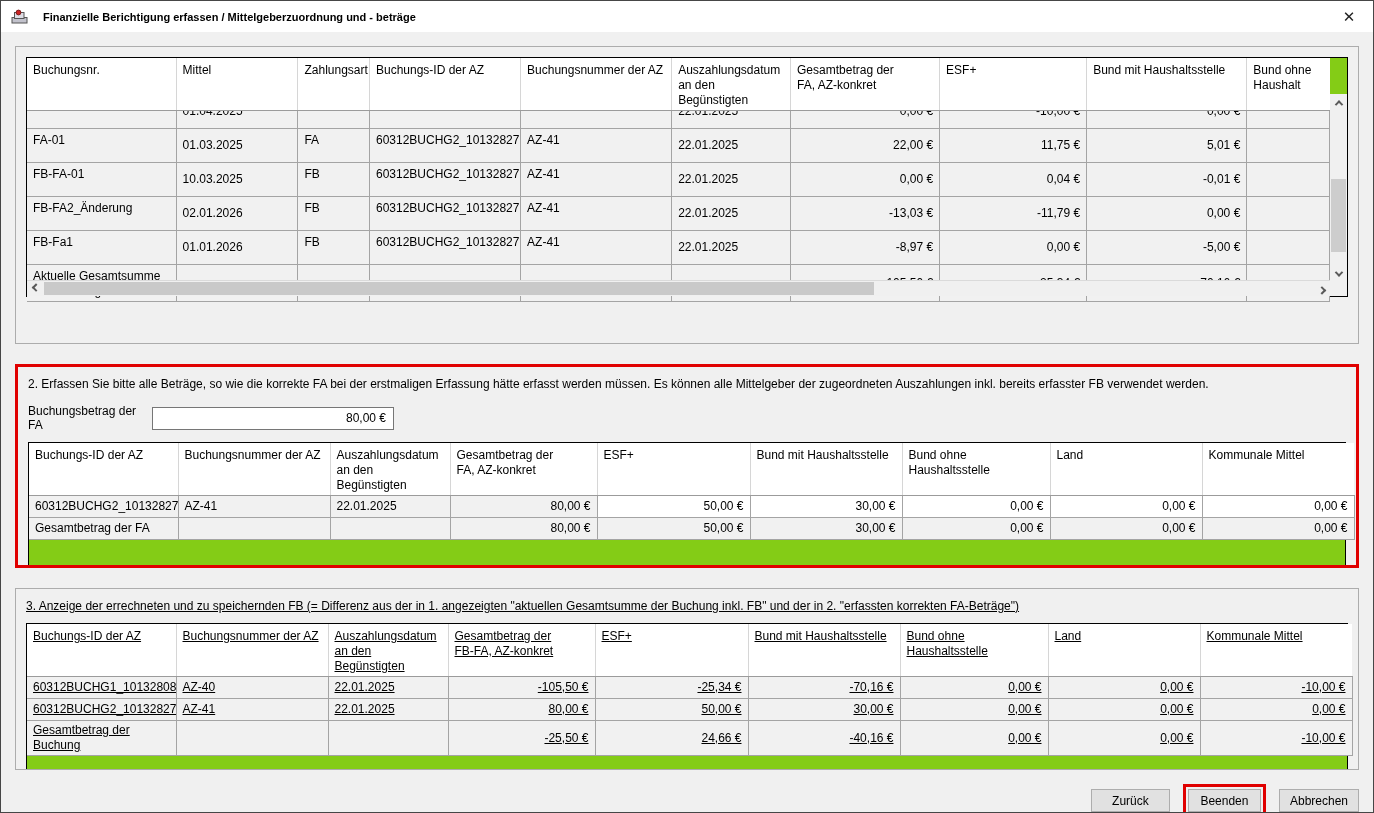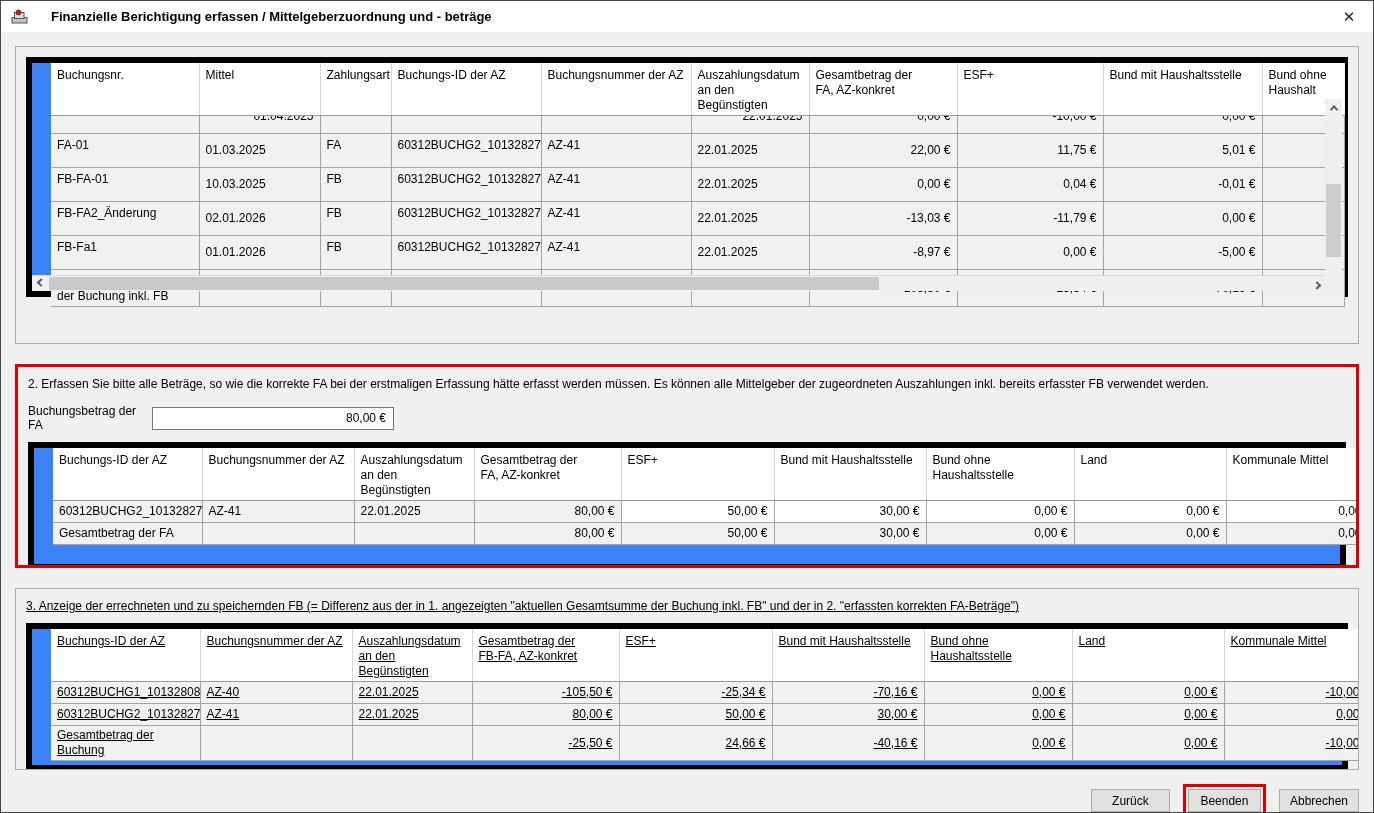--- a/index.html
+++ b/index.html
@@ -18,22 +18,22 @@
   }
   
   .titlebar {
     flex: 0 0 31px;
     background: #ffffff;
     display: flex; align-items: center;
     padding: 0 10px;
   }
   .app-icon { width: 17px; height: 17px; display: inline-block; }
   .titlebar .title {
-    font-weight: 700; font-size: 13px;
-    margin-left: 23px; flex: 1;
+    font-weight: 700; font-size: 11px;
+    margin-left: 15px; flex: 1;
     white-space: nowrap; overflow: hidden;
   }
   .close-btn {
     width: 28px; height: 24px;
     display: flex; align-items: center; justify-content: center;
     font-size: 15px; color: #222; cursor: default;
   }
   
   .bodyarea { flex: 1; padding: 14px 14px 0 14px; overflow: hidden; }
   .panel {
@@ -53,21 +53,21 @@
   .amount-input {
     width: 242px; height: 23px;
     border: 1px solid #767676;
     background: #fff;
     font-family: "Liberation Sans", sans-serif;
     font-size: 12px;
     text-align: right;
     padding: 0 7px;
   }
   
-  .grid { position: relative; background: #3b82f6; border: 6px solid #000000; padding-left: 19px; }
+  .grid { position: relative; background: #84cc16; border: 1px solid #000000; }
   .grid table {
     border-collapse: collapse; table-layout: fixed;
     width: 100%; background: #f0f0f0;
   }
   .grid th {
     background: #ffffff;
     font-weight: 400; text-align: left;
     vertical-align: top;
     padding: 5px 6px 2px 6px;
     border-right: 1px solid #d6d6d6;
@@ -88,21 +88,21 @@
   .grid td.num { text-align: right; }
   .grid td.top { vertical-align: top; padding-top: 4px; }
   .grid td.white { background: #ffffff; }
   .grid th:last-child { border-right: none; }
   
   .grid1 { height: 240px; }
   .grid1 table { width: calc(100% - 17px); }
   .grid1 thead tr { height: 36px; }
   .grid1 tbody tr { height: 34px; }
   .grid1 tbody tr.clipped { height: 18px; }
-  .grid1 tbody tr.clipped td { vertical-align: top; padding-top: 0; text-align: right; }
+  .grid1 tbody tr.clipped td { vertical-align: top; padding-top: 0; }
   .grid1 tbody tr.clipped td span { display: block; margin-top: -7px; }
   
   .grid2 { height: 128px; }
   .grid3 { height: 148px; }
   .grid2 thead tr, .grid3 thead tr { height: 43px; }
   .grid2 tbody tr, .grid3 tbody tr { height: 22px; }
   
   .vscroll {
     position: absolute; top: 36px; right: 0;
     width: 17px; height: 188px;

